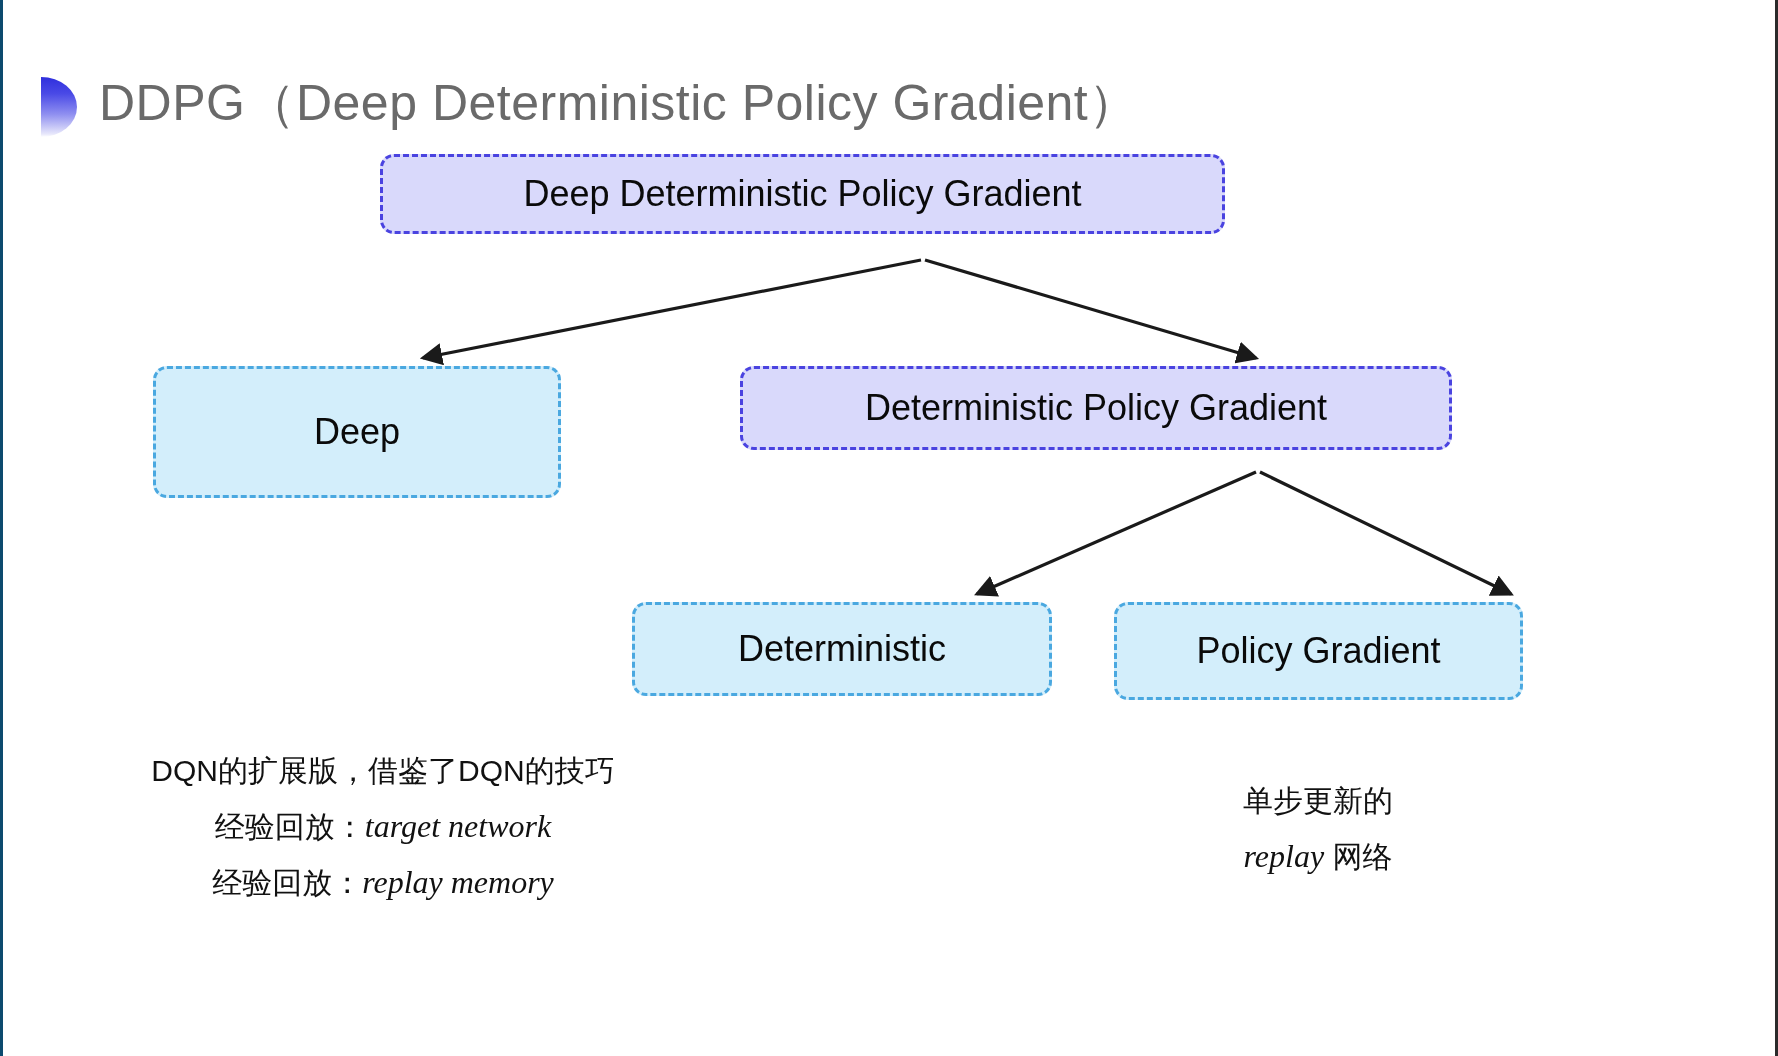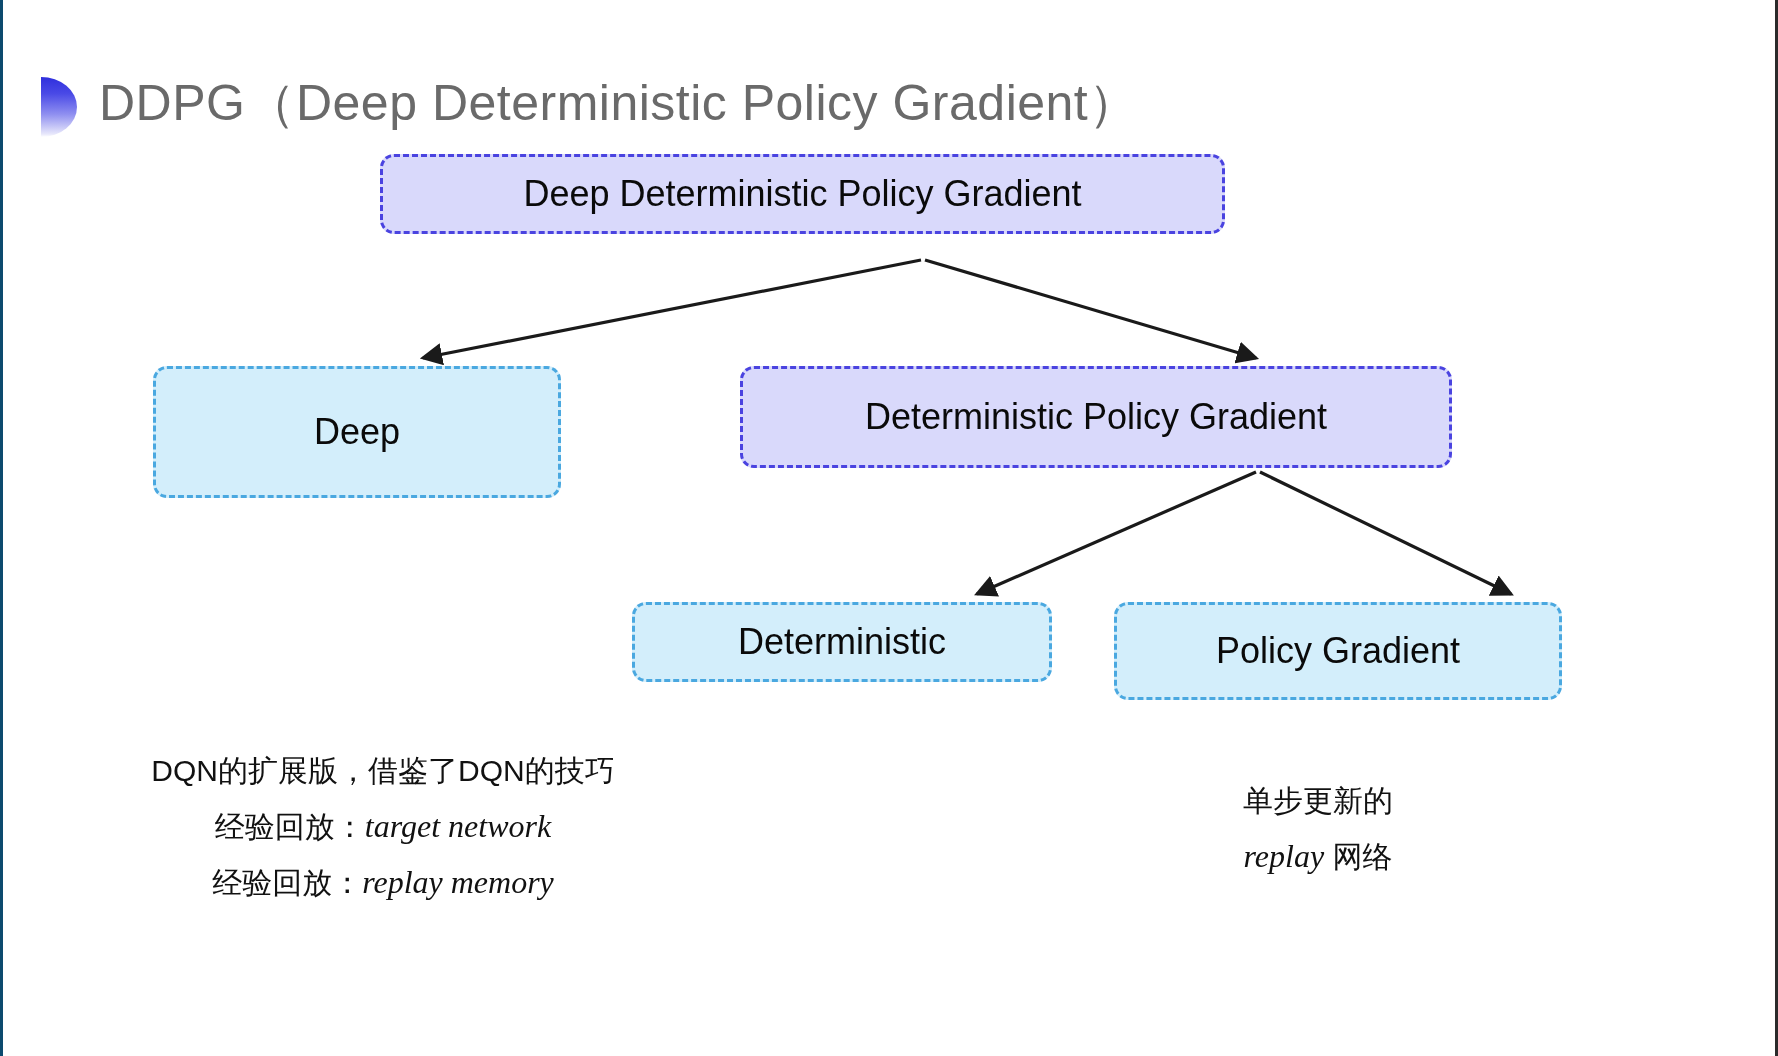--- a/index.html
+++ b/index.html
@@ -61,23 +61,23 @@
     background: #d9d9fb;
     border: 3px dashed #4a43e0;
   }
   .node.blue {
     background: #d3eefb;
     border: 3px dashed #4aa8e0;
   }
 
   #node-root      { left: 377px;  top: 154px; width: 845px;  height: 80px; }
   #node-deep      { left: 150px;  top: 366px; width: 408px;  height: 132px; }
-  #node-dpg       { left: 737px;  top: 366px; width: 712px;  height: 102px; }
-  #node-det       { left: 629px;  top: 602px; width: 420px;  height: 80px;  }
-  #node-pg        { left: 1111px; top: 602px; width: 448px;  height: 98px;  }
+  #node-dpg       { left: 737px;  top: 366px; width: 712px;  height: 84px; }
+  #node-det       { left: 629px;  top: 602px; width: 420px;  height: 94px;  }
+  #node-pg        { left: 1111px; top: 602px; width: 409px;  height: 98px;  }
 
   
   #arrows {
     position: absolute;
     left: 0; top: 0;
     width: 1778px;
     height: 1056px;
     pointer-events: none;
   }
 

